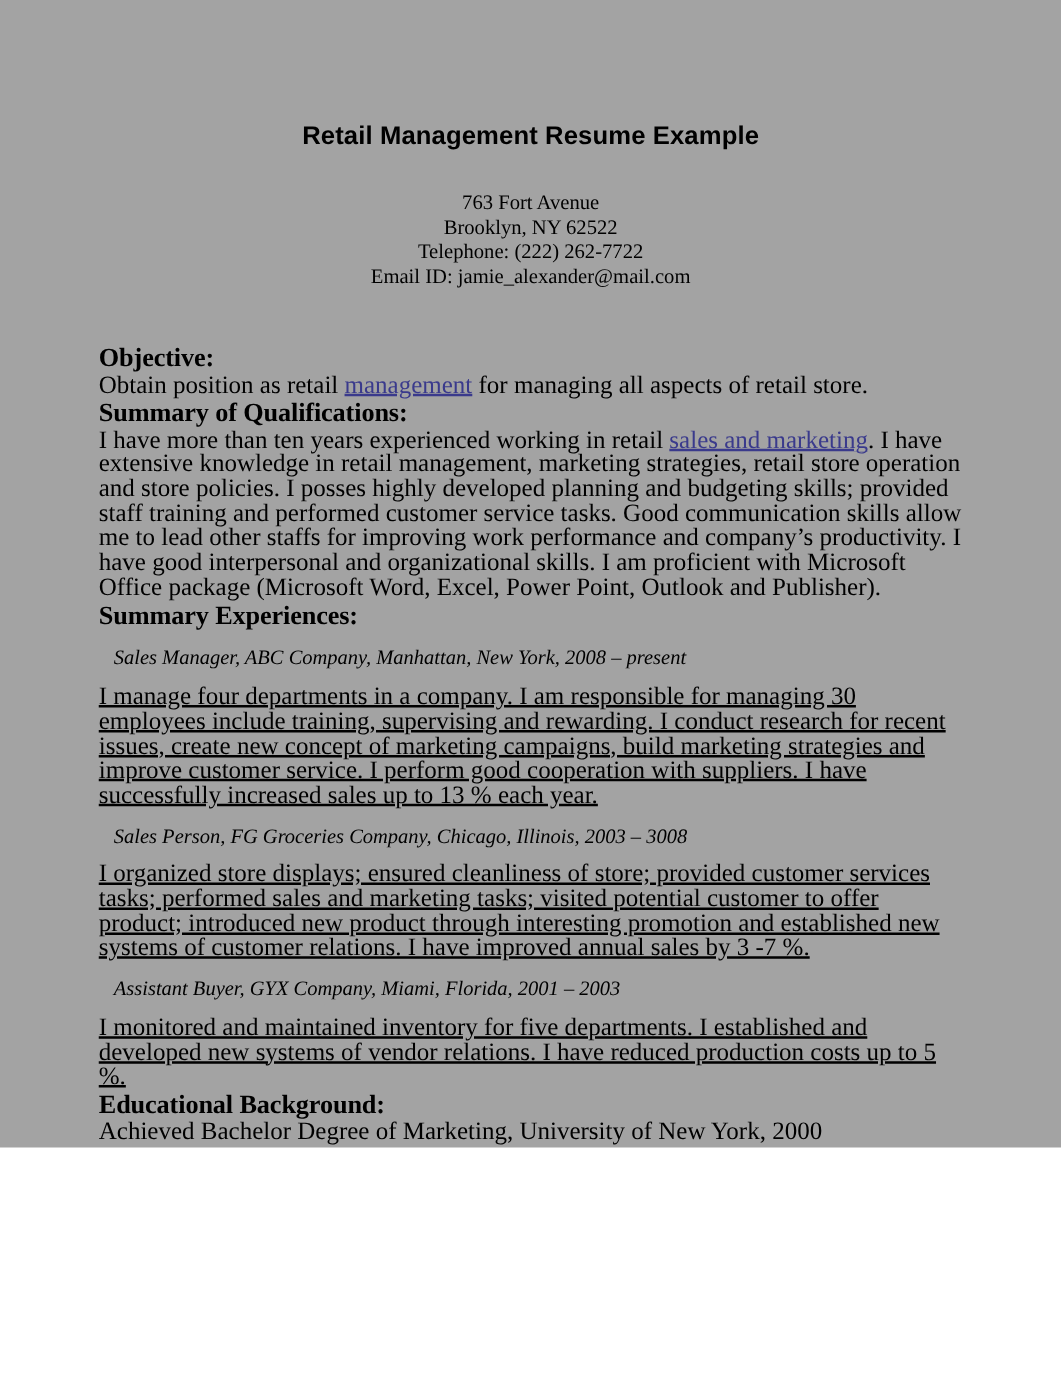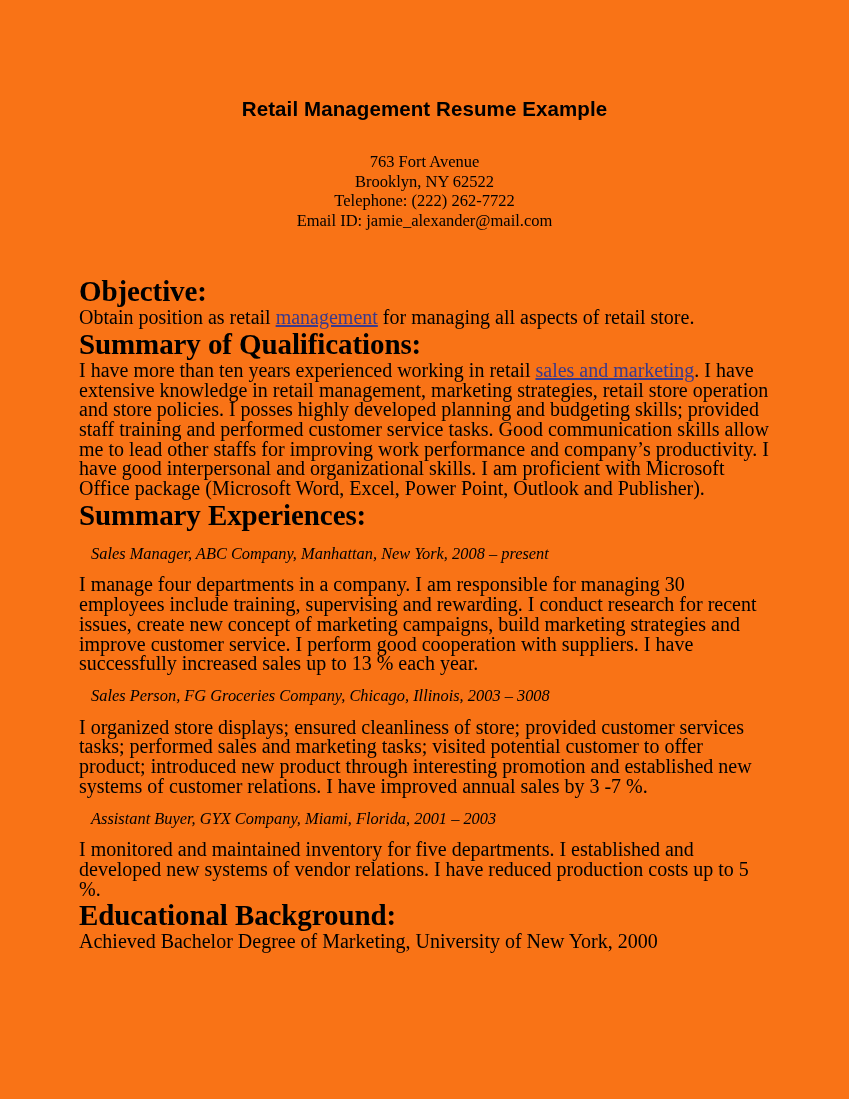--- a/index.html
+++ b/index.html
@@ -16,22 +16,22 @@
     font-family: "Liberation Serif", "DejaVu Serif", serif;
     color: #000000;
     -webkit-font-smoothing: antialiased;
   }
 
   .page {
     position: absolute;
     left: 0;
     top: 0;
     width: 849px;
-    height: 1099px;
-    background: #f97316;
+    height: 918px;
+    background: #a3a3a3;
     box-sizing: border-box;
     padding: 0;
   }
 
   
   .doc-title {
     font-family: "Liberation Sans", "DejaVu Sans", sans-serif;
     font-weight: bold;
     font-size: 20.5px;
     text-align: center;
@@ -63,21 +63,21 @@
   .content {
     position: absolute;
     left: 79px;
     top: 275px;
     width: 694px;
   }
 
   h2.section-heading {
     font-family: "Liberation Serif", "DejaVu Serif", serif;
     font-weight: bold;
-    font-size: 29px;
+    font-size: 21px;
     line-height: 1.14;
     margin: 0;
     padding: 0;
     letter-spacing: -0.1px;
   }
 
   p.body-text {
     font-size: 20px;
     line-height: 19.7px;
     margin: 0;
@@ -91,21 +91,21 @@
     font-style: italic;
     margin: 12px;
     padding: 0;
   }
 
   
   .sp-after-h2      { margin-top: 9px; }
   .sp-before-h2     { margin-top: 26px; }
   .sp-before-h2-b   { margin-top: 28px; }
   .sp-job           { margin-top: 14px; }
-  .sp-job-body      { margin-top: 12px; }
+  .sp-job-body      { margin-top: 12px; text-decoration: underline; }
 
   a.inline-link {
     color: #3a3a8c;
     text-decoration: underline;
     text-underline-offset: 1px;
   }
 </style>
 </head>
 <body>
 

